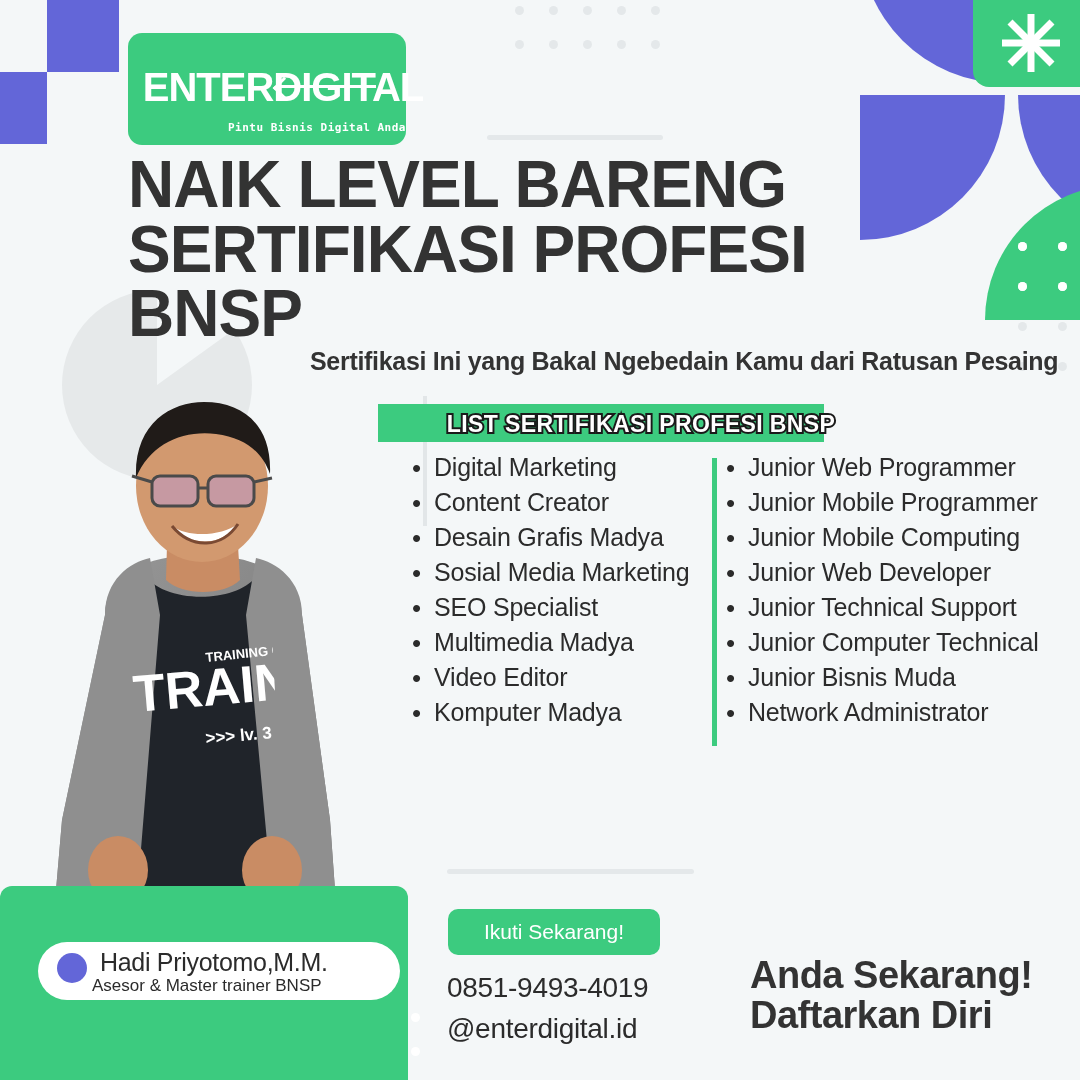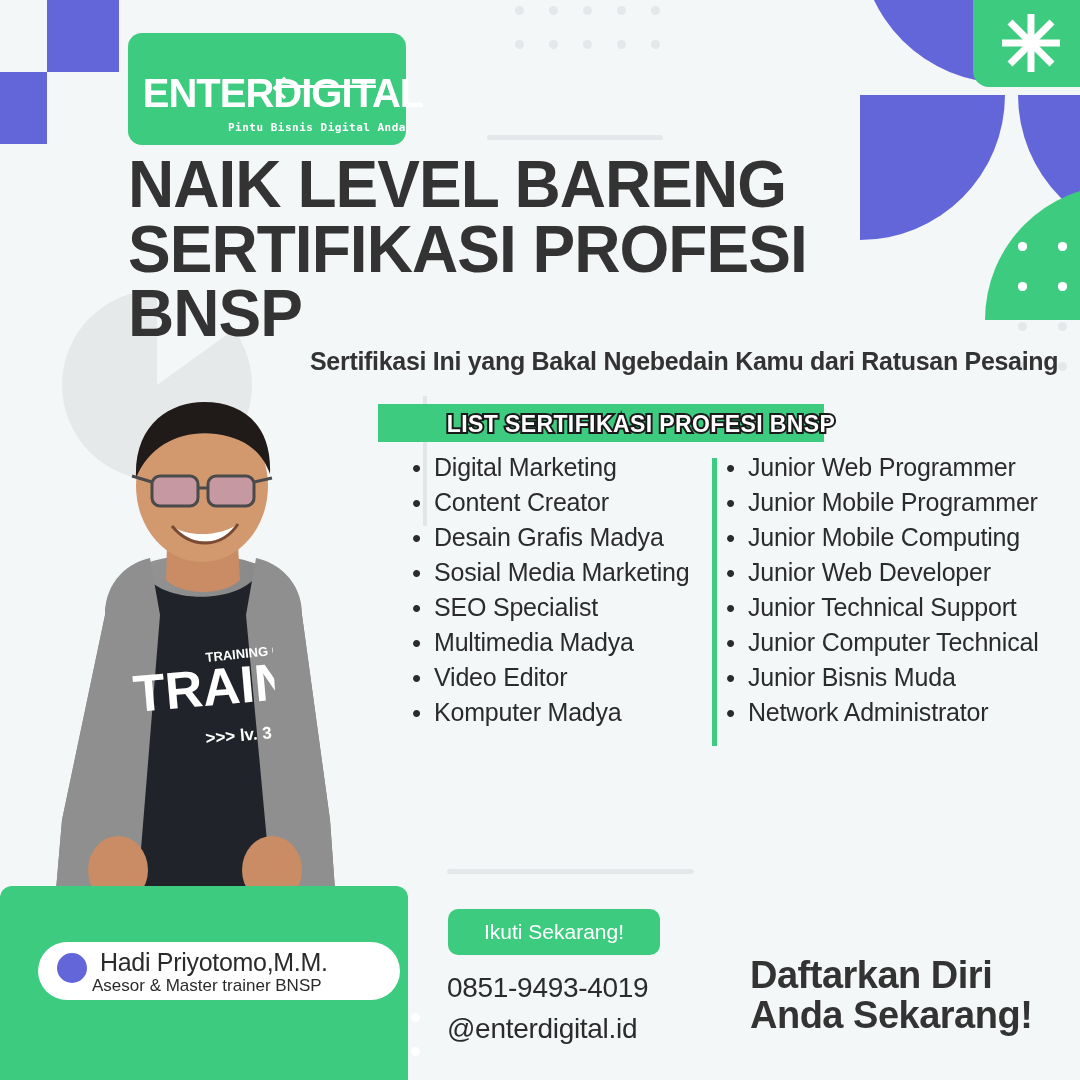--- a/index.html
+++ b/index.html
@@ -32,21 +32,21 @@
   .dotgrid{position:absolute;}
   .dot{position:absolute;width:9px;height:9px;border-radius:50%;}
 
   .divider{position:absolute;background:#e4e8ea;height:5px;border-radius:3px;}
   .div-top{left:487px;top:135px;width:176px;}
   .div-bot{left:447px;top:869px;width:247px;}
   .vline{position:absolute;left:423px;top:396px;width:4px;height:130px;background:#e2e6e8;}
 
   
   .logo-box{position:absolute;left:128px;top:33px;width:278px;height:112px;background:#3ccb7f;border-radius:14px;}
-  .logo-main{position:absolute;left:0;top:40px;width:310px;text-align:center;color:#fff;
+  .logo-main{position:absolute;left:0;top:34px;width:310px;text-align:center;color:#fff;
              font-size:40px;font-weight:bold;letter-spacing:-1px;line-height:1;}
   .logo-main .thin{font-weight:bold;}
   .logo-arrow{position:absolute;left:148px;top:52px;width:100px;height:3px;background:#fff;}
   .logo-arrow:before{content:"";position:absolute;left:0;top:-5px;width:13px;height:13px;border-left:3px solid #fff;border-bottom:3px solid #fff;transform:rotate(45deg);}
   .logo-sub{position:absolute;left:0;top:88px;width:278px;text-align:right;color:#fff;
             font-family:"DejaVu Sans Mono",monospace;font-size:11px;font-weight:bold;letter-spacing:0.5px;}
 
   
   .headline{position:absolute;left:128px;top:152px;width:900px;color:#333333;
             font-weight:bold;font-size:66px;line-height:0.98;letter-spacing:-1px;
@@ -291,17 +291,17 @@
   <div class="name-dot"></div>
   <div class="name-main">Hadi Priyotomo,M.M.</div>
   <div class="name-sub">Asesor &amp; Master trainer BNSP</div>
 
   <div class="cta-btn">
     <span>Ikuti Sekarang!</span>
   </div>
   <div class="phone">0851-9493-4019</div>
   <div class="handle">@enterdigital.id</div>
   <div class="daftar">
+    <div>Anda Sekarang!</div>
     <div>Daftarkan Diri</div>
-    <div>Anda Sekarang!</div>
   </div>
 
 </div>
 
 </body></html>

